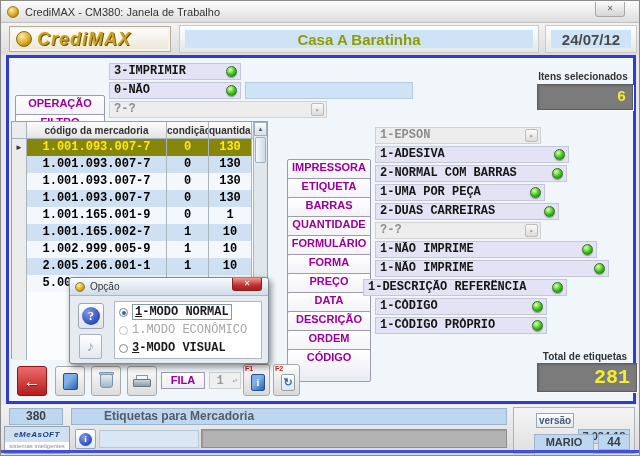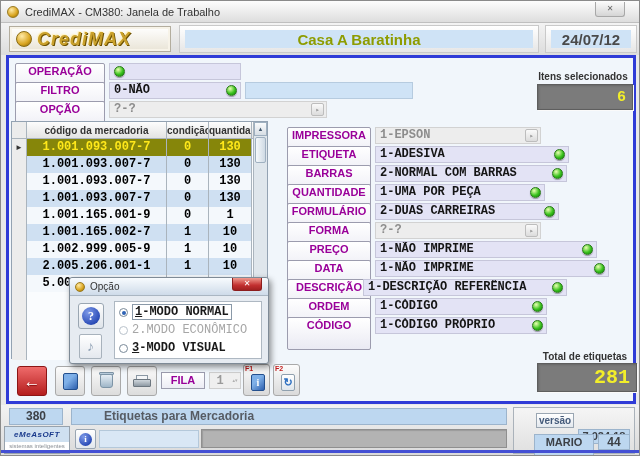--- a/index.html
+++ b/index.html
@@ -38,21 +38,21 @@
                   background:#cfe3f6; text-align:center; font-weight:bold; }
   .store-title { color:#8e9c00; font-size:15px; line-height:19px; }
   .date-text   { color:#4a4a4a; font-size:15px; line-height:19px; }
 
   
   .main { position:absolute; left:5px; top:54px; width:630px; height:349px;
           border:3px solid #2f3bd7; background:#f1f6fb; }
 
   .f-label { position:absolute; height:33px; background:linear-gradient(#ffffff,#eaeaf3);
              border:1px solid #9c9cae; border-radius:2px; color:#990099; font-weight:bold;
-             font-size:11px; text-align:center; line-height:15px; }
+             font-size:11px; text-align:center; line-height:15px;margin-top:32px; }
   .f-field { position:absolute; height:17px; background:#e3e3f5; border:1px solid #c6c6da;
              font-family:"Liberation Mono", monospace; font-weight:bold; font-size:12px;
              color:#151515; display:flex; align-items:center; padding-left:4px; }
   .f-field .val { flex:1 1 auto; white-space:nowrap; overflow:hidden; line-height:15px; }
   .f-field.disabled { background:#ededed; border-color:#d2d2d2; color:#8d8d8d; }
   .led { width:11px; height:11px; border-radius:50%; flex:0 0 auto; margin-right:3px;
          background:radial-gradient(circle at 35% 30%, #eaffb2, #3ac21e 55%, #0b7a0a);
          border:1px solid #297a17; box-shadow:0 1px 1px rgba(0,0,0,.35); }
   .mini-btn { width:13px; height:13px; flex:0 0 auto; margin-right:2px;
               background:linear-gradient(#fafafa,#dcdcdc); border:1px solid #bdbdbd; border-radius:2px;
@@ -214,20 +214,21 @@
     </div>
     <div class="header-panel" style="left:544px; width:92px;">
       <div class="header-strip date-text">24/07/12</div>
     </div>
   </div>
 
   <div class="main">
 
     <div class="f-label" style="left:6px; top:5px; width:90px;">OPERAÇÃO</div>
     <div class="f-field" style="left:100px; top:5px; width:132px;">
+      <span class="val">3-IMPRIMIR</span>
       <span class="led"></span>
     </div>
 
     <div class="f-label" style="left:6px; top:24px; width:90px;">FILTRO</div>
     <div class="f-field" style="left:100px; top:24px; width:132px;">
       <span class="val">0-NÃO</span>
       <span class="led"></span>
     </div>
     <div class="blue-box" style="left:236px; top:24px; width:168px;"></div>
 
@@ -435,21 +436,21 @@
     </div>
     <div class="music-btn">♪</div>
 
     <div class="listbox">
       <div class="opt">
         <span class="radio checked"></span>
         <span class="opt-label u focus">1-MODO NORMAL</span>
       </div>
       <div class="opt disabled">
         <span class="radio off"></span>
-        <span class="opt-label">2.MODO ECONÔMICO</span>
+        <span class="opt-label">1.MODO ECONÔMICO</span>
       </div>
       <div class="opt">
         <span class="radio"></span>
         <span class="opt-label u">3-MODO VISUAL</span>
       </div>
     </div>
   </div>
 
   <div class="statusbar">
     <div class="sb-box" style="left:8px; top:3px; width:54px; height:17px; font-size:12px; line-height:15px;">380</div>

